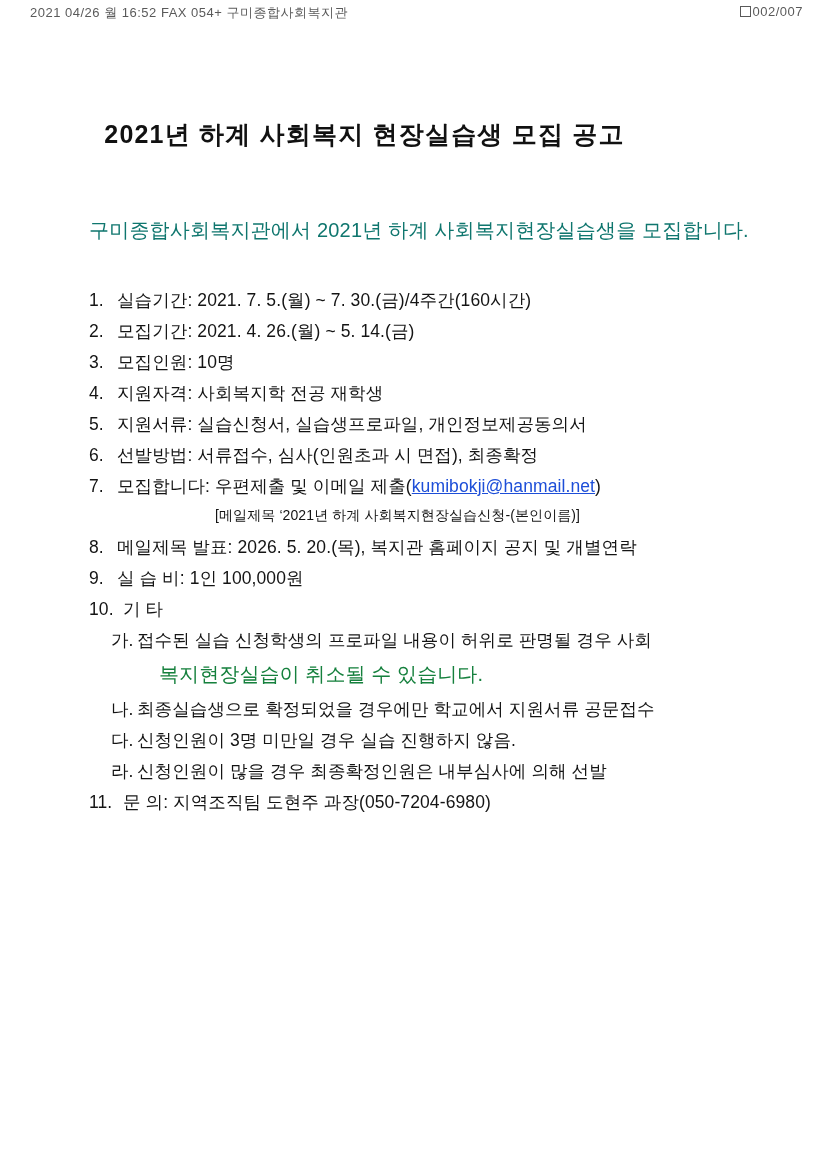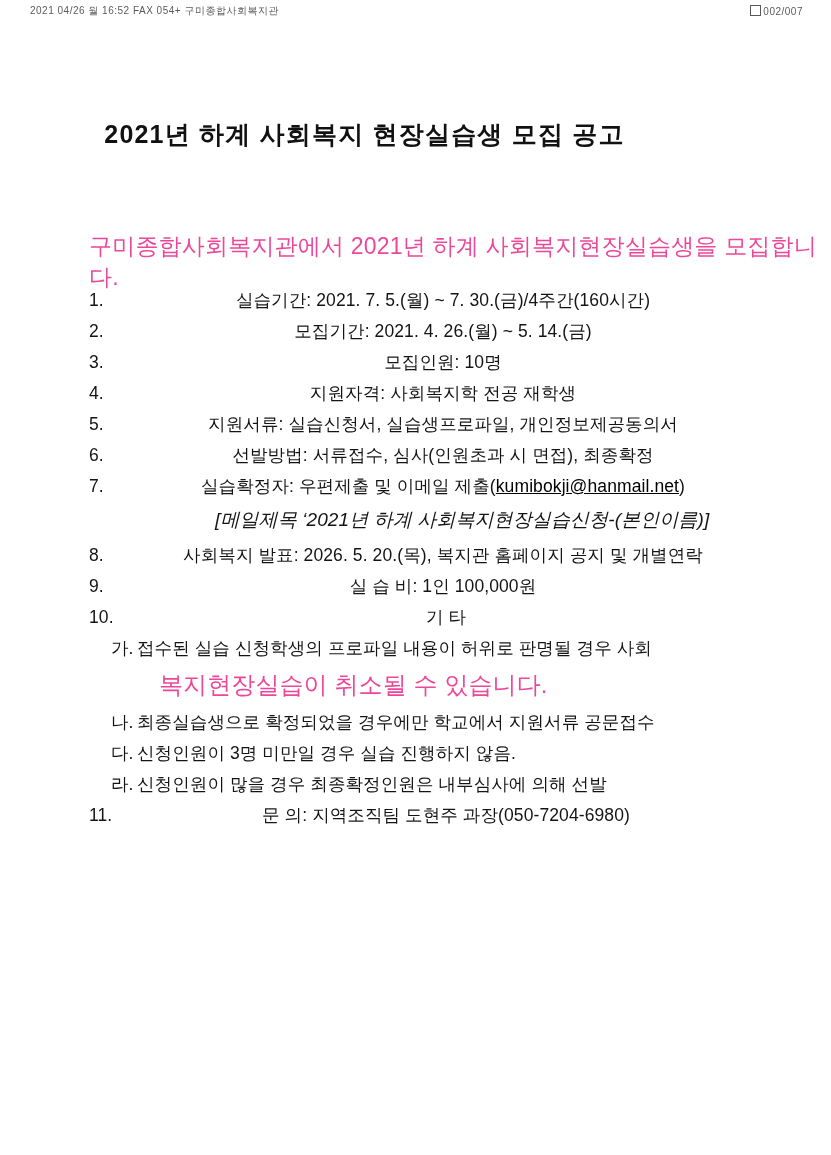--- a/index.html
+++ b/index.html
@@ -22,21 +22,21 @@
     box-sizing: border-box;
   }
 
   
   .fax-header {
     position: absolute;
     top: 4px;
     left: 0;
     width: 831px;
     height: 18px;
-    font-size: 10px;
+    font-size: 13px;
     letter-spacing: 0.5px;
     color: #2b2b2b;
     opacity: 0.78;
     white-space: nowrap;
   }
   .fax-header .left {
     position: absolute;
     left: 30px;
     top: 0;
   }
@@ -65,25 +65,25 @@
     text-align: center;
     font-size: 25px;
     font-weight: 700;
     letter-spacing: 1.2px;
     color: #111;
   }
 
   
   .intro {
     position: absolute;
-    top: 231px;
+    top: 217px;
     left: 89px;
-    font-size: 23px;
+    font-size: 20px;
     letter-spacing: 0.2px;
-    color: #ec4899;
+    color: #0f766e;
   }
 
   
   .list {
     position: absolute;
     top: 292px;
     left: 89px;
     width: 680px;
   }
   .row {
@@ -100,35 +100,33 @@
     width: 28px;
     flex: 0 0 28px;
     text-align: left;
   }
   .row .num.wide {
     width: 34px;
     flex: 0 0 34px;
   }
   .row .txt {
     flex: 1 1 auto;
-    text-align: center;
   }
 
   .email-link {
-    color: #000000;
+    color: #1d4ed8;
   }
 
   .sub-note {
-    font-size: 19px;
+    font-size: 14px;
     margin: -2px 0 13.5px 0;
     padding-left: 126px;
     letter-spacing: 0.1px;
     color: #141414;
     white-space: nowrap;
-    font-style: italic;
   }
 
   
   .subrow {
     display: flex;
     align-items: flex-start;
     font-size: 17.5px;
     line-height: 1.0;
     margin-bottom: 13.5px;
     padding-left: 22px;
@@ -136,25 +134,25 @@
     color: #141414;
   }
   .subrow .smark {
     width: 26px;
     flex: 0 0 26px;
   }
   .subrow .stxt {
     flex: 1 1 auto;
   }
   .cont-line {
-    font-size: 24px;
+    font-size: 20px;
     padding-left: 70px;
     margin: -2px 0 13.5px 0;
     letter-spacing: 0.1px;
-    color: #ec4899;
+    color: #15803d;
     white-space: nowrap;
   }
 </style>
 </head>
 <body>
 
 <div class="page">
 
   <div class="fax-header">
     <span class="left">2021  04/26  월  16:52   FAX 054+   구미종합사회복지관</span>
@@ -194,28 +192,28 @@
       <span class="txt"><span>지원서류:</span> <span>실습신청서, 실습생프로파일, 개인정보제공동의서</span></span>
     </div>
 
     <div class="row">
       <span class="num">6.</span>
       <span class="txt"><span>선발방법:</span> <span>서류접수, 심사(인원초과 시 면접), 최종확정</span></span>
     </div>
 
     <div class="row">
       <span class="num">7.</span>
-      <span class="txt"><span>실습확정자:</span> <span>우편제출 및 이메일 제출(</span><a class="email-link" href="#">kumibokji@hanmail.net</a><span>)</span></span>
+      <span class="txt"><span>모집합니다:</span> <span>우편제출 및 이메일 제출(</span><a class="email-link" href="#">kumibokji@hanmail.net</a><span>)</span></span>
     </div>
 
     <div class="sub-note">[메일제목 ‘2021년 하계 사회복지현장실습신청-(본인이름)]</div>
 
     <div class="row">
       <span class="num">8.</span>
-      <span class="txt"><span>사회복지 발표:</span> <span>2026. 5. 20.(목), 복지관 홈페이지 공지 및 개별연락</span></span>
+      <span class="txt"><span>메일제목 발표:</span> <span>2026. 5. 20.(목), 복지관 홈페이지 공지 및 개별연락</span></span>
     </div>
 
     <div class="row">
       <span class="num">9.</span>
       <span class="txt"><span>실 습 비:</span> <span>1인 100,000원</span></span>
     </div>
 
     <div class="row">
       <span class="num wide">10.</span>
       <span class="txt">기     타</span>

